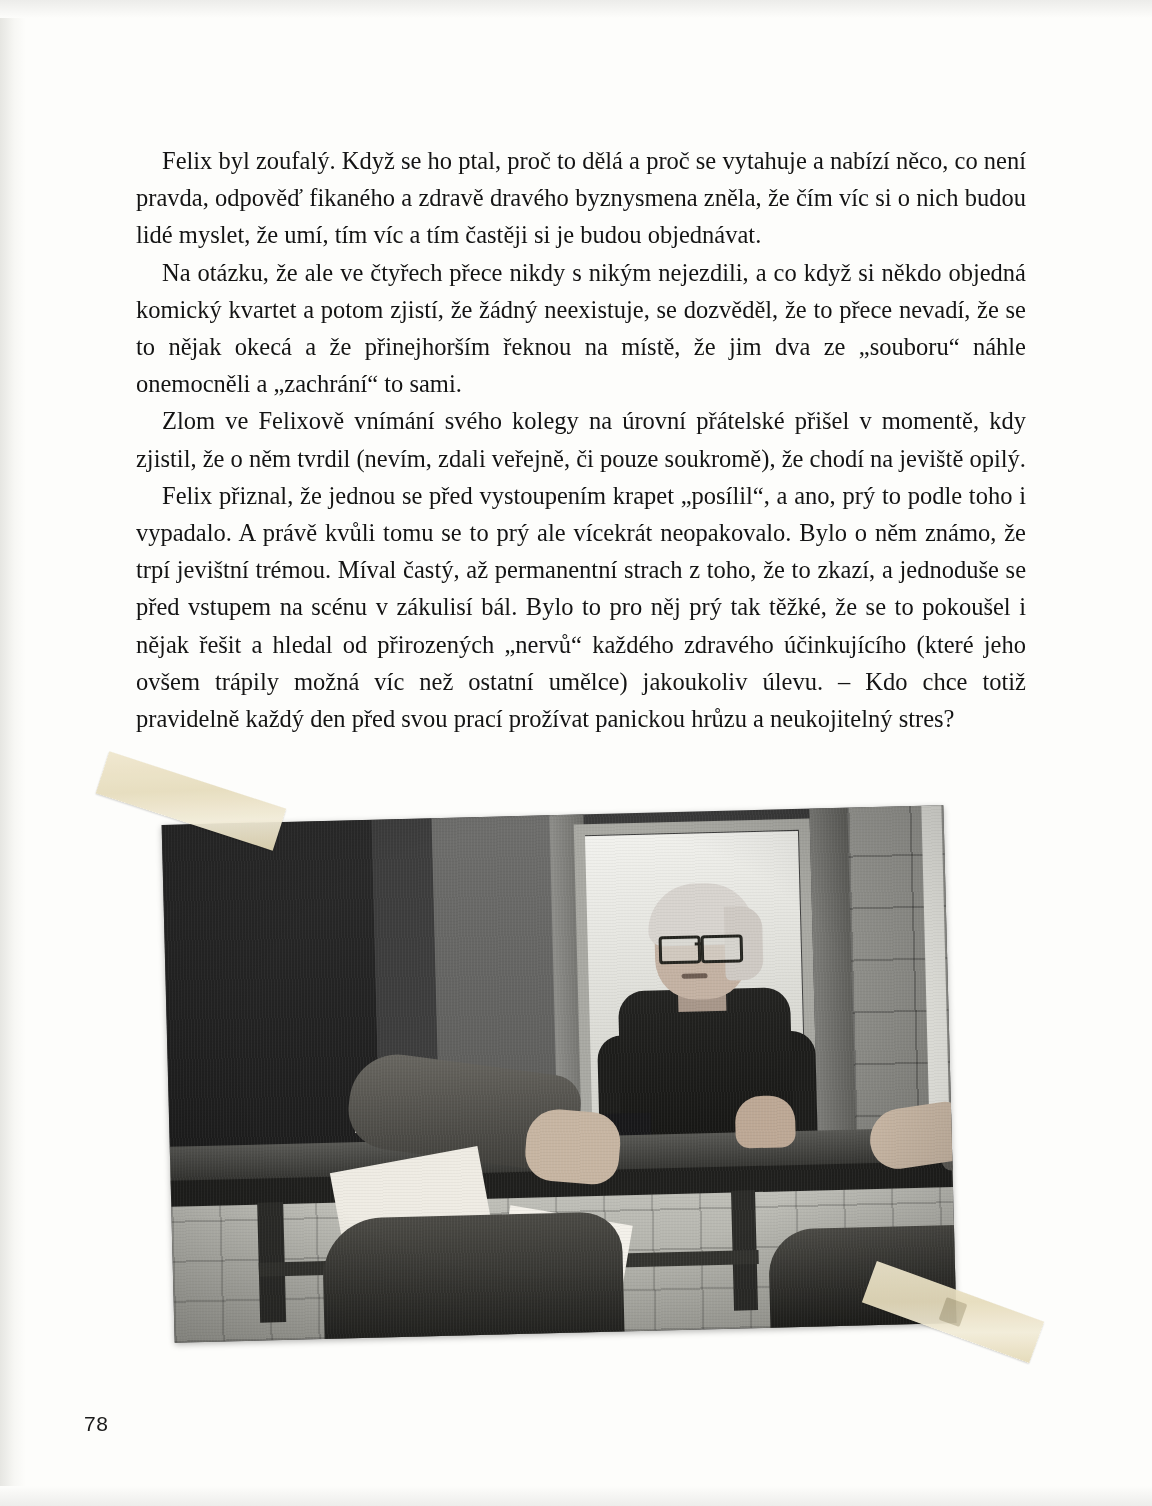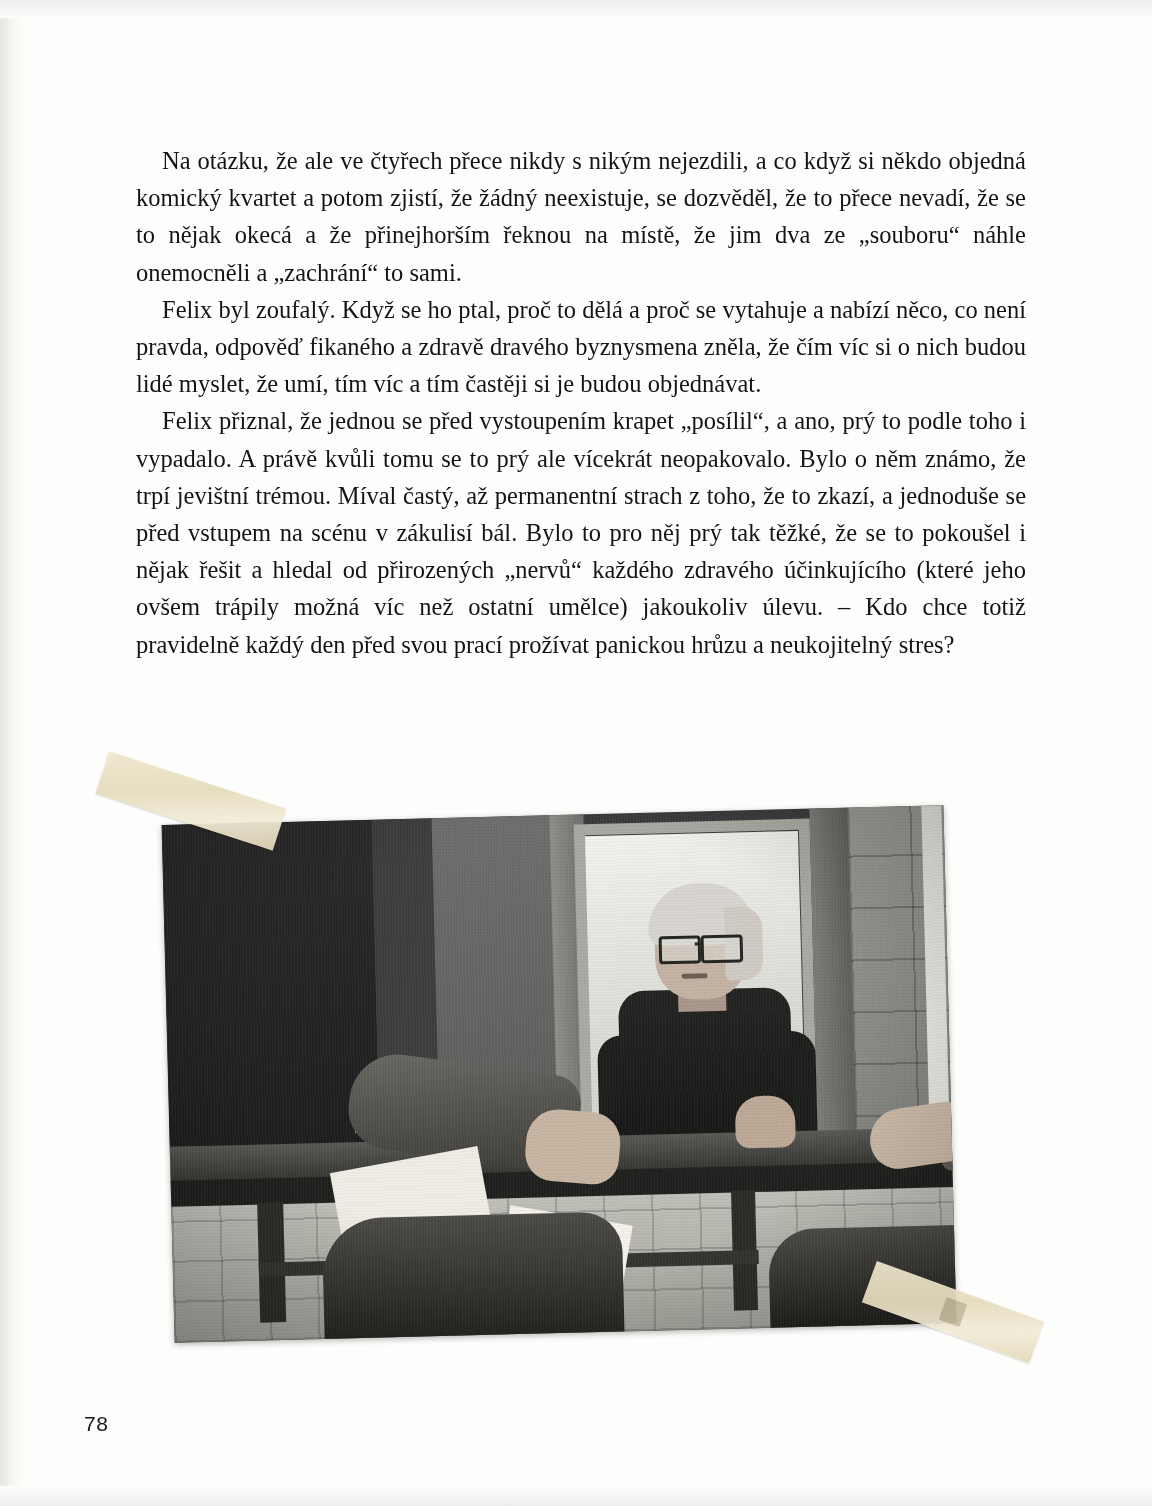--- a/index.html
+++ b/index.html
@@ -199,22 +199,23 @@
 </head>
 <body>
 
 <div class="page">
 
   <div class="scan-edge-left"></div>
   <div class="scan-edge-top"></div>
   <div class="scan-edge-bottom"></div>
 
   <div class="text-block">
+    <p>Felix byl zoufalý. Když se ho ptal, proč to dělá a proč se vytahuje a nabízí něco, co není pravda, odpověď fikaného a zdravě dravého byznysmena zněla, že čím víc si o nich budou lidé myslet, že umí, tím víc a tím častěji si je budou objednávat.</p>
     <p>Na otázku, že ale ve čtyřech přece nikdy s nikým nejezdili, a co když si někdo objedná komický kvartet a potom zjistí, že žádný neexistuje, se dozvěděl, že to přece nevadí, že se to nějak okecá a že přinejhorším řeknou na místě, že jim dva ze „souboru“ náhle onemocněli a „zachrání“ to sami.</p>
-    <p>Felix byl zoufalý. Když se ho ptal, proč to dělá a proč se vytahuje a nabízí něco, co není pravda, odpověď fikaného a zdravě dravého byznysmena zněla, že čím víc si o nich budou lidé myslet, že umí, tím víc a tím častěji si je budou objednávat.</p>
+    <p>Zlom ve Felixově vnímání svého kolegy na úrovní přátelské přišel v momentě, kdy zjistil, že o něm tvrdil (nevím, zdali veřejně, či pouze soukromě), že chodí na jeviště opilý.</p>
     <p>Felix přiznal, že jednou se před vystoupením krapet „posílil“, a ano, prý to podle toho i vypadalo. A právě kvůli tomu se to prý ale vícekrát neopakovalo. Bylo o něm známo, že trpí jevištní trémou. Míval častý, až permanentní strach z toho, že to zkazí, a jednoduše se před vstupem na scénu v zákulisí bál. Bylo to pro něj prý tak těžké, že se to pokoušel i nějak řešit a hledal od přirozených „nervů“ každého zdravého účinkujícího (které jeho ovšem trápily možná víc než ostatní umělce) jakoukoliv úlevu. – Kdo chce totiž pravidelně každý den před svou prací prožívat panickou hrůzu a neukojitelný stres?</p>
   </div>
 
   <div class="photo-wrap">
     <div class="photo">
       <div class="ph-layer bg-wall-left"></div>
       <div class="ph-layer bg-dark-col"></div>
       <div class="ph-layer bg-wall-mid"></div>
       <div class="ph-layer bg-pillar"></div>
       <div class="ph-layer bg-window"></div>

